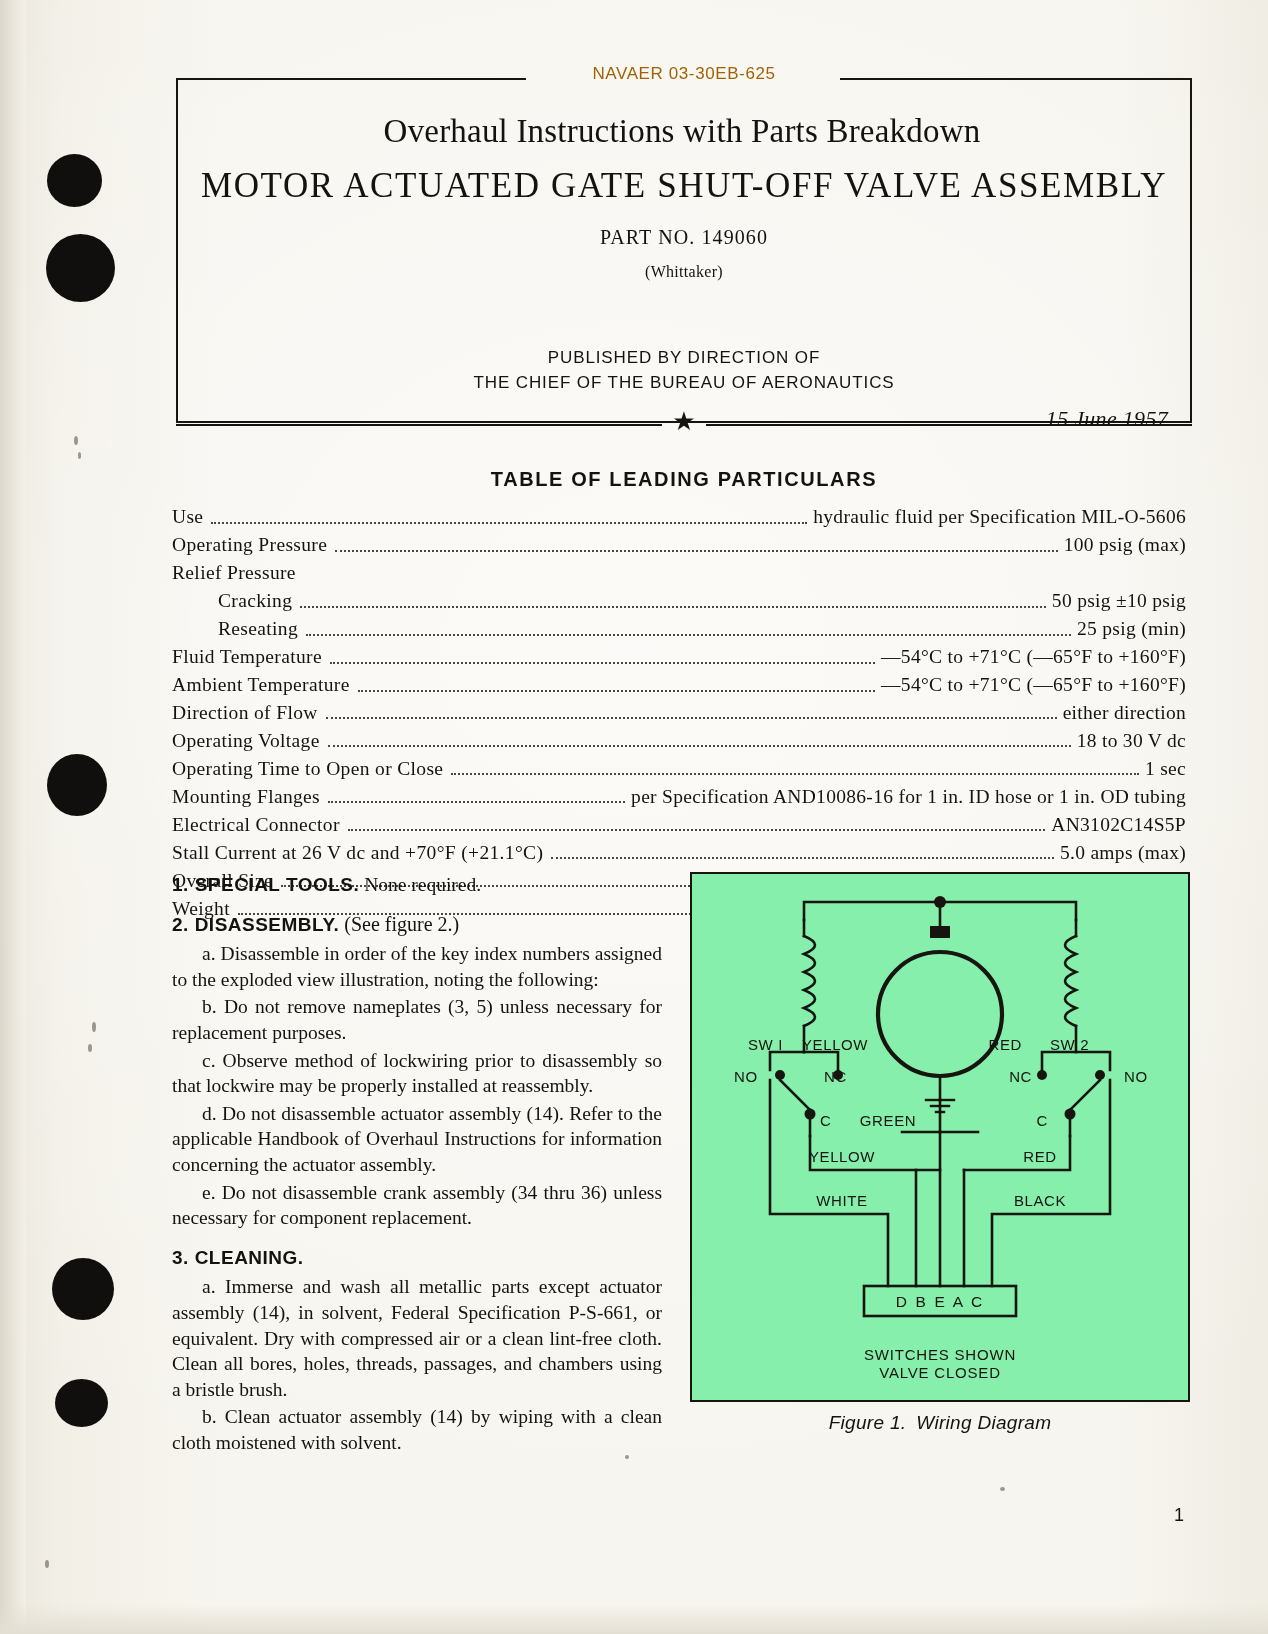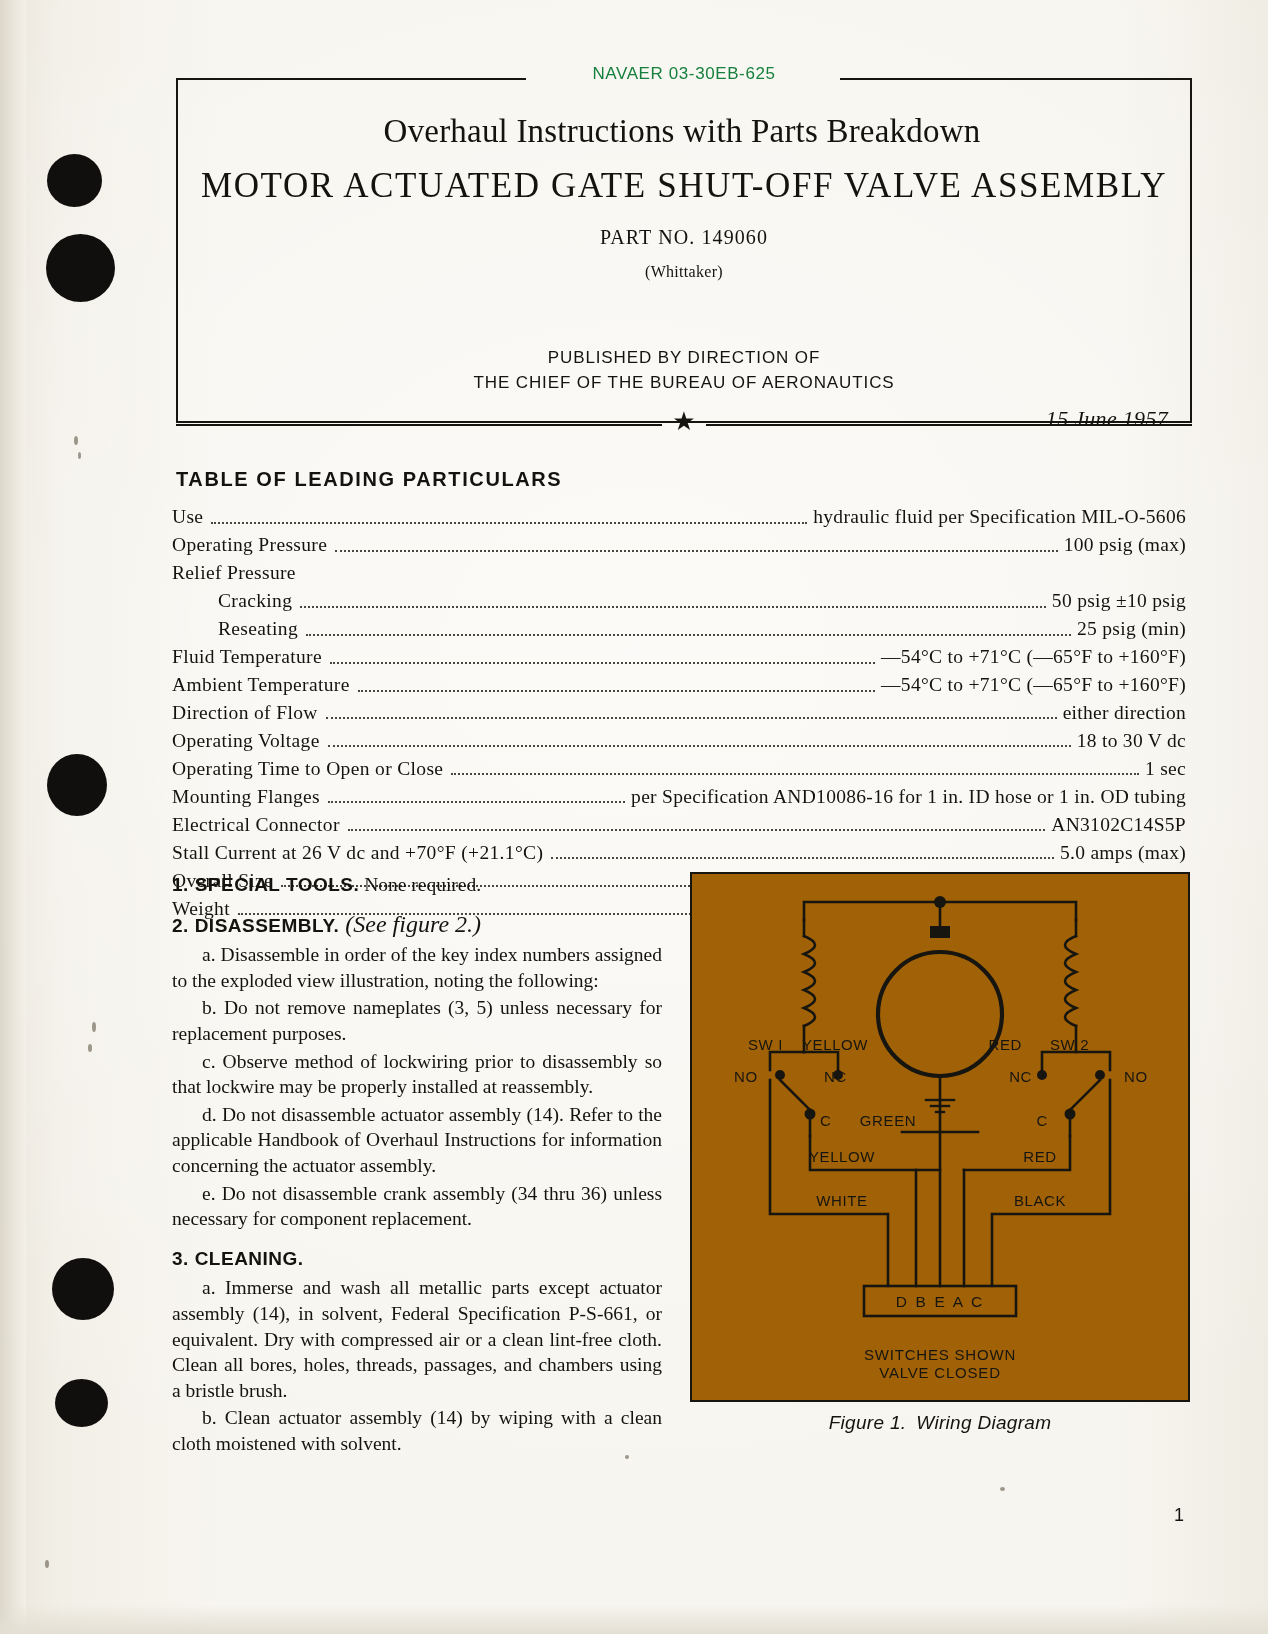--- a/index.html
+++ b/index.html
@@ -48,21 +48,21 @@
     position:absolute;left:176px;top:66px;width:1016px;height:24px;
   }
   .hdr .rule-l,.hdr .rule-r{
     position:absolute;top:12px;height:2px;background:#17150f;
   }
   .hdr .rule-l{left:0;width:350px;}
   .hdr .rule-r{right:0;width:352px;}
   .hdr .doc-no{
     position:absolute;left:0;right:0;top:-2px;text-align:center;
     font-family:"Liberation Sans", sans-serif;
-    font-size:17px;letter-spacing:.6px;font-weight:400;color:#15803d;
+    font-size:17px;letter-spacing:.6px;font-weight:400;color:#a16207;
   }
 
   .titlebox{
     position:absolute;left:176px;top:78px;width:1016px;height:345px;
     border:2px solid #17150f;border-top:none;
     box-sizing:border-box;
   }
   .t-sub1{
     position:absolute;left:0;right:4px;top:35px;text-align:center;
     font-size:33px;font-weight:400;letter-spacing:.2px;
@@ -100,20 +100,21 @@
   .divider .dl{left:0;width:486px;}
   .divider .dr{right:0;width:486px;}
   .divider .star{
     position:absolute;left:0;right:0;top:-3px;text-align:center;
     font-size:26px;line-height:26px;color:#17150f;
   }
 
   
   .tlp-title{
     position:absolute;left:176px;top:468px;width:1016px;
+    text-align:center;
     font-family:"Liberation Sans", sans-serif;
     font-weight:700;font-size:20px;letter-spacing:1.6px;
   }
   .tlp{
     position:absolute;left:172px;top:505px;width:1014px;
     font-size:19.5px;line-height:23.6px;
   }
   .tlp .row{
     display:flex;align-items:flex-end;
     width:100%;
@@ -141,28 +142,28 @@
     font-weight:700;font-size:19px;letter-spacing:.5px;
     margin-top:14px;margin-bottom:4px;
   }
   .colL .head:first-child{margin-top:0;}
   .colL .head .after{
     font-family:"Liberation Serif", serif;
     font-weight:400;font-size:19.5px;letter-spacing:0;
   }
   .colL .head .ital{
     font-family:"Liberation Serif", serif;
-    font-weight:400;font-style:italic;font-size:24px;letter-spacing:0;
+    font-weight:400;font-size:20px;letter-spacing:0;
   }
   .colL p{margin:0 0 2px 0;text-indent:30px;}
 
   
   .figbox{
     position:absolute;left:690px;top:872px;width:500px;height:530px;
-    border:2px solid #17150f;box-sizing:border-box;background:#a16207;
+    border:2px solid #17150f;box-sizing:border-box;background:#86efac;
   }
   .figcap{
     position:absolute;left:690px;top:1412px;width:500px;text-align:center;
     font-family:"Liberation Sans", sans-serif;
     font-style:italic;font-weight:400;font-size:19px;letter-spacing:.3px;
   }
   .figcap .num{margin-right:10px;}
 
   .pageno{
     position:absolute;right:84px;top:1505px;

